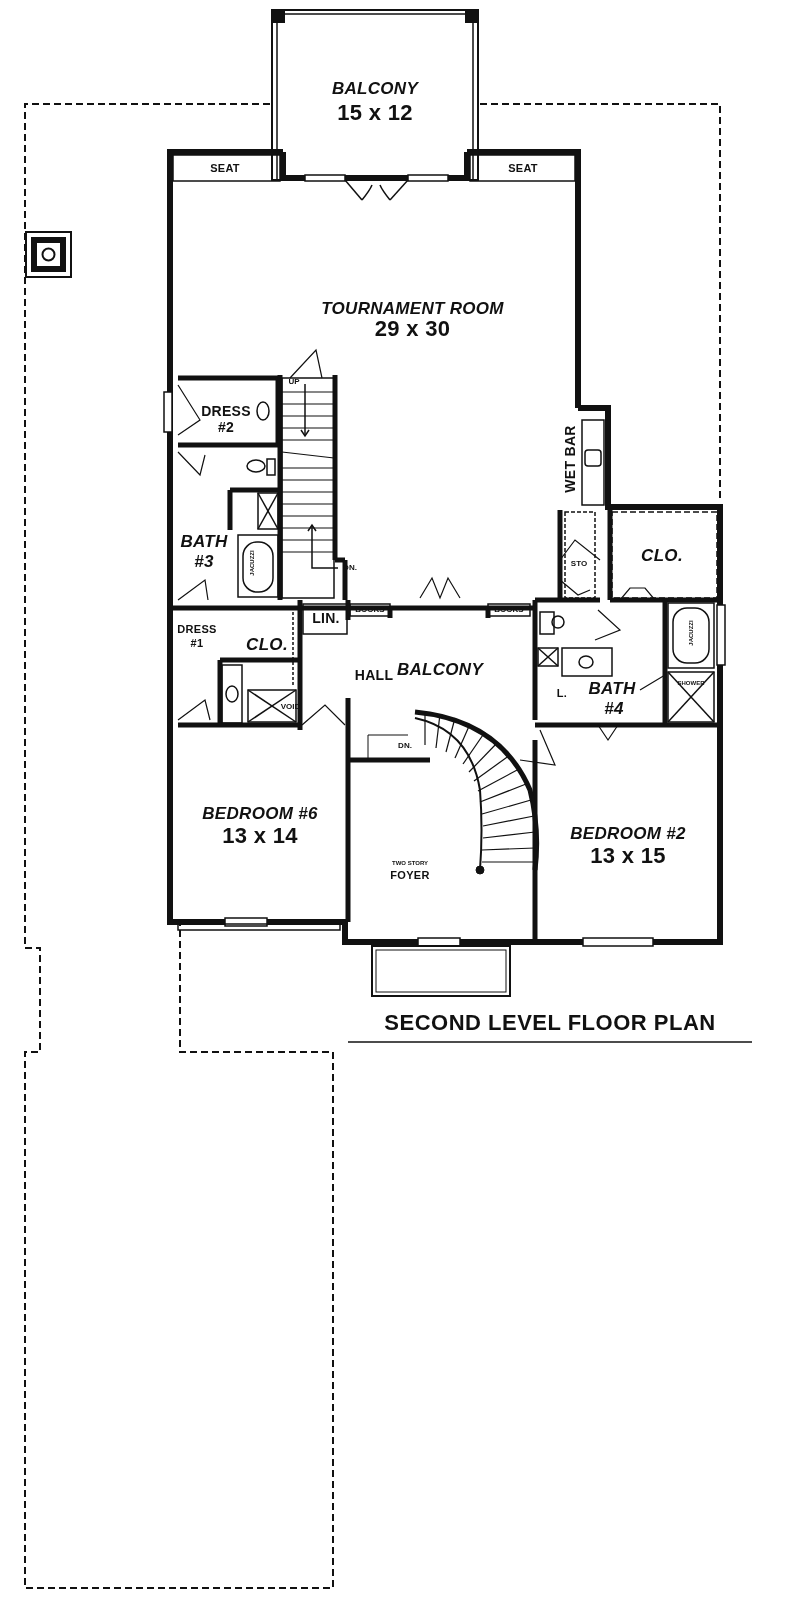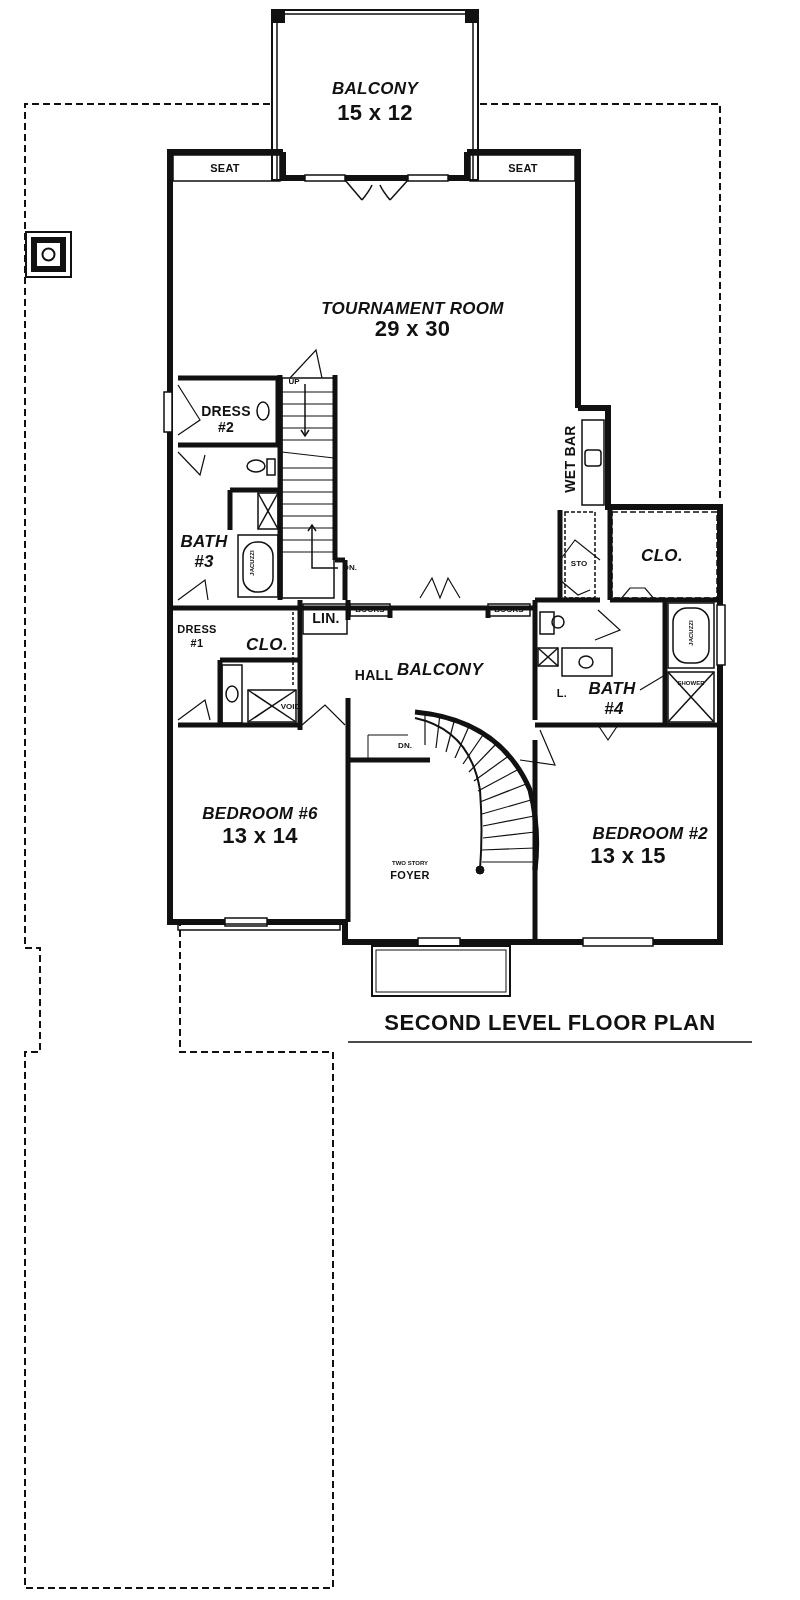--- a/index.html
+++ b/index.html
@@ -249,19 +249,19 @@
 <div class="lbl xxs vert" style="left:232px;top:560px;width:40px;">JACUZZI</div>
 <div class="lbl xxs vert" style="left:671px;top:630px;width:40px;">JACUZZI</div>
 
 <div class="lbl xs" style="left:282px;top:378px;width:24px;">UP</div>
 <div class="lbl xs" style="left:338px;top:564px;width:24px;">DN.</div>
 <div class="lbl xs" style="left:394px;top:742px;width:22px;">DN.</div>
 
 <div class="lbl big" style="left:180px;top:805px;width:160px;">BEDROOM #6</div>
 <div class="lbl dim" style="left:180px;top:825px;width:160px;">13 x 14</div>
 
-<div class="lbl big" style="left:548px;top:825px;width:160px;text-align:right;">BEDROOM #2</div>
+<div class="lbl big" style="left:548px;top:825px;width:160px;">BEDROOM #2</div>
 <div class="lbl dim" style="left:548px;top:845px;width:160px;">13 x 15</div>
 
 <div class="lbl xxs" style="left:380px;top:860px;width:60px;">TWO STORY</div>
 <div class="lbl sm" style="left:380px;top:870px;width:60px;">FOYER</div>
 
 <div class="lbl title" style="left:348px;top:1012px;width:404px;">SECOND LEVEL FLOOR PLAN</div>
 
 </body></html>

